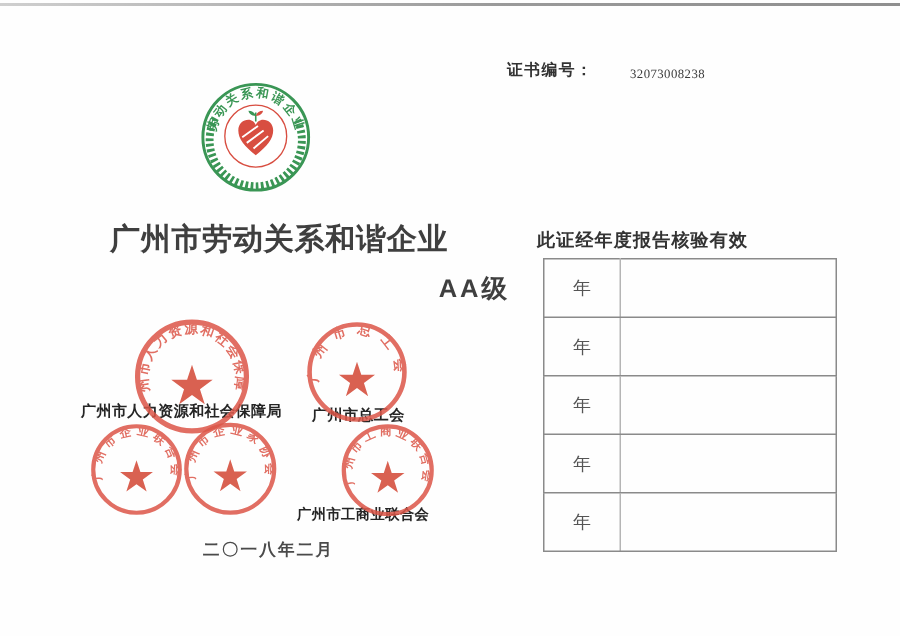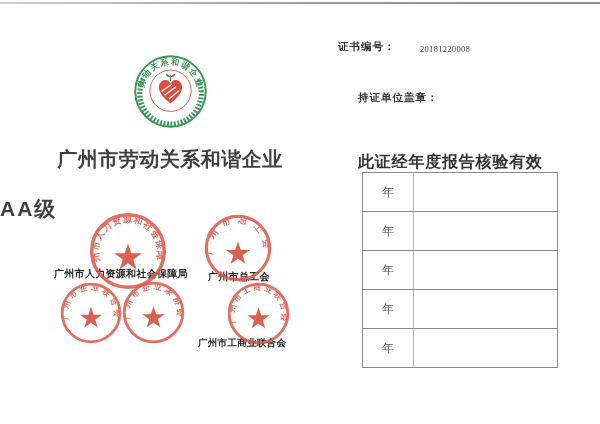--- a/index.html
+++ b/index.html
@@ -6,24 +6,24 @@
     --red:#dc5648; --red-dark:#d34634; --green:#3a9655;
     --heart:#d84e41; --ink:#3f3f3f; --border:#8a8a8a;
   }
   *{margin:0;padding:0;box-sizing:border-box}
   body{font-family:"Liberation Sans",sans-serif;background:#fff}
   .page{position:relative;width:600px;height:424px;background:#fefefe;overflow:hidden}
   .scan-line{position:absolute;left:0;top:2px;width:600px;height:2px;
     background:linear-gradient(90deg,#cfcfcf,#9a9a9a 55%,#8f8f8f)}
   
   .emblem{position:absolute;left:133px;top:53px;width:75px;height:77px}
-  .title{position:absolute;left:0;top:146px;width:340px;text-align:center;
+  .title{position:absolute;left:16px;top:146px;width:340px;text-align:center;
     font-size:20px;font-weight:bold;color:var(--ink);letter-spacing:.5px}
-  .grade{position:absolute;left:0;top:195px;width:340px;text-align:left;
-    font-size:21px;font-weight:bold;color:var(--ink);letter-spacing:2px}
+  .grade{position:absolute;left:0;top:181px;width:340px;text-align:right;
+    font-size:17px;font-weight:bold;color:var(--ink);letter-spacing:2px}
   .stamp{position:absolute;opacity:.85}
   .stamp-ring{fill:none;stroke:var(--red);stroke-width:4.5}
   .star{fill:var(--red-dark)}
   .ring{fill:var(--red);font-weight:bold;text-anchor:middle}
   .ring-13{font-size:11.5px;letter-spacing:1.5px}
   .ring-6{font-size:13px;letter-spacing:10px}
   .ring-8{font-size:12.5px;letter-spacing:5px}
   .ring-9{font-size:12.5px;letter-spacing:4px}
   .stamp-label{position:absolute;font-size:10px;font-weight:bold;color:#252525;
     letter-spacing:.3px;z-index:3;white-space:nowrap}
@@ -32,21 +32,21 @@
     font-size:11px;color:#4a4a4a;letter-spacing:1.5px;font-weight:bold}
   
   .field-label{position:absolute;font-size:10.5px;font-weight:bold;color:#333;
     letter-spacing:1px;white-space:nowrap}
   .field-value{position:absolute;font-family:"Liberation Serif",serif;color:#3a3a3a;
     white-space:nowrap}
   .cert-label{left:338px;top:40px}
   .cert-value{left:420px;top:44px;font-size:8.5px;letter-spacing:.3px}
   .holder-label{left:358px;top:91px}
   .holder-value{left:440px;top:95px;font-size:9.5px}
-  .table-title{position:absolute;left:358px;top:152px;font-size:16px;
+  .table-title{position:absolute;left:358px;top:152px;font-size:12px;
     font-weight:bold;color:#333;letter-spacing:.8px}
   .year-table{position:absolute;left:362px;top:172px;width:196px;height:196px;
     border-collapse:collapse;table-layout:fixed}
   .year-table td{border:1px solid var(--border);height:39px}
   .year-table td.yc{width:51px;text-align:center;color:#555;font-size:12px;
     font-family:"Liberation Serif",serif;border-right:1px solid #b5b5b5}
 </style>
 </head>
 <body>
 
@@ -121,25 +121,25 @@
 
   <svg class="stamp" style="left:227px;top:282px;width:63px;height:63px;z-index:4" viewBox="0 0 100 100">
     <defs>
         <path id="a5" d="M 14,63 A 38,38 0 1 1 86,63" fill="none"></path>
       </defs>
     <circle class="stamp-ring" cx="50" cy="50" r="46.5"></circle>
     <text class="ring ring-9"><textPath href="#a5" startOffset="50%">广州市工商业联合会</textPath></text>
     <path class="star" d="M50,40 L54.2,52.8 L67.7,52.8 L56.8,60.8 L60.9,73.7 L50,65.8 L39.1,73.7 L43.2,60.8 L32.3,52.8 L45.8,52.8 Z"></path>
   </svg>
 
+  <div class="date">二〇一八年二月</div>
 
   <div class="field-label cert-label">证书编号：</div>
-  <div class="field-value cert-value">20181220008</div>
+  <div class="field-value cert-value">32073008238</div>
 
-  <div class="field-label holder-label">持证单位盖章：</div>
 
   <div class="table-title">此证经年度报告核验有效</div>
 
   <table class="year-table">
     <tbody>
         <tr>
       <td class="yc">年</td>
       <td class="vc"></td>
     </tr>
     <tr>

